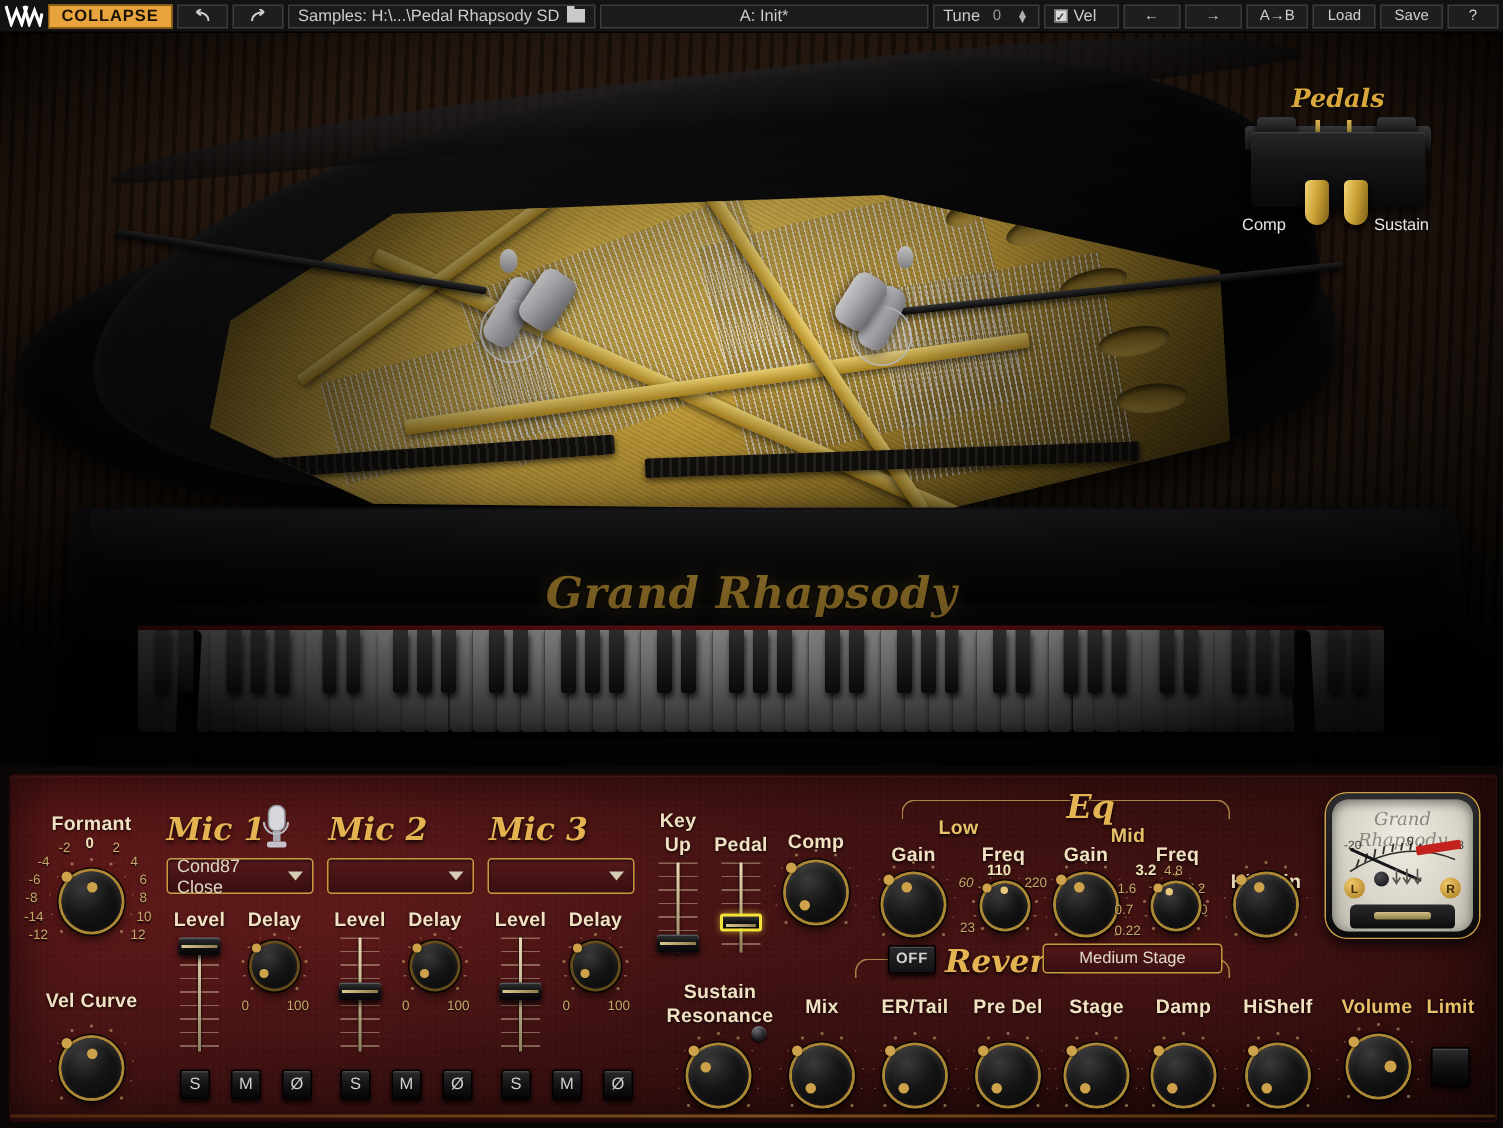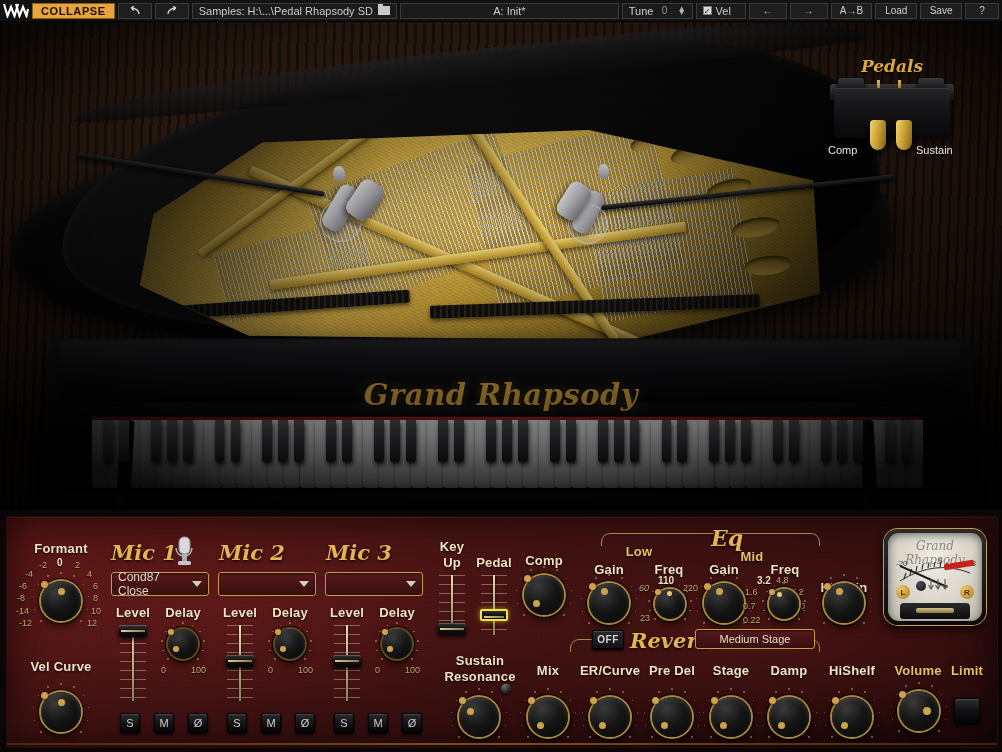--- a/index.html
+++ b/index.html
@@ -772,21 +772,21 @@
           <i class="knob-dots" style="position: absolute; width: 1.6px; height: 1.6px; background: rgba(220, 190, 130, 0.5); border-radius: 50%; left: -8.45527px; top: 14.8198px;"></i>
           <i class="knob-dots" style="position: absolute; width: 1.6px; height: 1.6px; background: rgba(220, 190, 130, 0.5); border-radius: 50%; left: -3.45248px; top: 2.74201px;"></i>
           <i class="knob-dots" style="position: absolute; width: 1.6px; height: 1.6px; background: rgba(220, 190, 130, 0.5); border-radius: 50%; left: 6.48827px; top: -5.74818px;"></i>
           <i class="knob-dots" style="position: absolute; width: 1.6px; height: 1.6px; background: rgba(220, 190, 130, 0.5); border-radius: 50%; left: 19.2px; top: -8.8px;"></i>
           <i class="knob-dots" style="position: absolute; width: 1.6px; height: 1.6px; background: rgba(220, 190, 130, 0.5); border-radius: 50%; left: 31.9117px; top: -5.74818px;"></i>
           <i class="knob-dots" style="position: absolute; width: 1.6px; height: 1.6px; background: rgba(220, 190, 130, 0.5); border-radius: 50%; left: 41.8525px; top: 2.74201px;"></i>
           <i class="knob-dots" style="position: absolute; width: 1.6px; height: 1.6px; background: rgba(220, 190, 130, 0.5); border-radius: 50%; left: 46.8553px; top: 14.8198px;"></i>
           <i class="knob-dots" style="position: absolute; width: 1.6px; height: 1.6px; background: rgba(220, 190, 130, 0.5); border-radius: 50%; left: 45.8296px; top: 27.8525px;"></i>
           <i class="knob-dots" style="position: absolute; width: 1.6px; height: 1.6px; background: rgba(220, 190, 130, 0.5); border-radius: 50%; left: 38.999px; top: 38.999px;"></i>
         </div>
-    <div class="lbl lbl-w" style="left:570px;top:146px;width:66px;">ER/Curve</div>
+    <div class="lbl lbl-w" style="left:570px;top:146px;width:66px;">ER/Tail</div>
     <div class="knob k-big" style="left:583px;top:180px;">
       <i style="position:absolute;left:9px;top:25px;width:7px;height:7px;border-radius:50%;background:#cda24a;"></i>
     <i class="knob-dots" style="position: absolute; width: 1.6px; height: 1.6px; background: rgba(220, 190, 130, 0.5); border-radius: 50%; left: -0.59899px; top: 38.999px;"></i>
           <i class="knob-dots" style="position: absolute; width: 1.6px; height: 1.6px; background: rgba(220, 190, 130, 0.5); border-radius: 50%; left: -7.42958px; top: 27.8525px;"></i>
           <i class="knob-dots" style="position: absolute; width: 1.6px; height: 1.6px; background: rgba(220, 190, 130, 0.5); border-radius: 50%; left: -8.45527px; top: 14.8198px;"></i>
           <i class="knob-dots" style="position: absolute; width: 1.6px; height: 1.6px; background: rgba(220, 190, 130, 0.5); border-radius: 50%; left: -3.45248px; top: 2.74201px;"></i>
           <i class="knob-dots" style="position: absolute; width: 1.6px; height: 1.6px; background: rgba(220, 190, 130, 0.5); border-radius: 50%; left: 6.48827px; top: -5.74818px;"></i>
           <i class="knob-dots" style="position: absolute; width: 1.6px; height: 1.6px; background: rgba(220, 190, 130, 0.5); border-radius: 50%; left: 19.2px; top: -8.8px;"></i>
           <i class="knob-dots" style="position: absolute; width: 1.6px; height: 1.6px; background: rgba(220, 190, 130, 0.5); border-radius: 50%; left: 31.9117px; top: -5.74818px;"></i>
           <i class="knob-dots" style="position: absolute; width: 1.6px; height: 1.6px; background: rgba(220, 190, 130, 0.5); border-radius: 50%; left: 41.8525px; top: 2.74201px;"></i>

